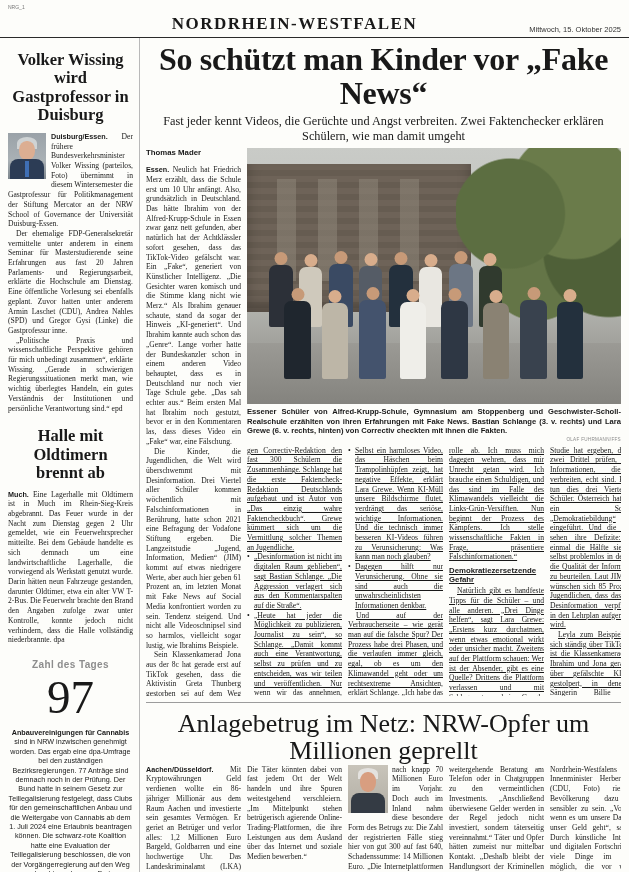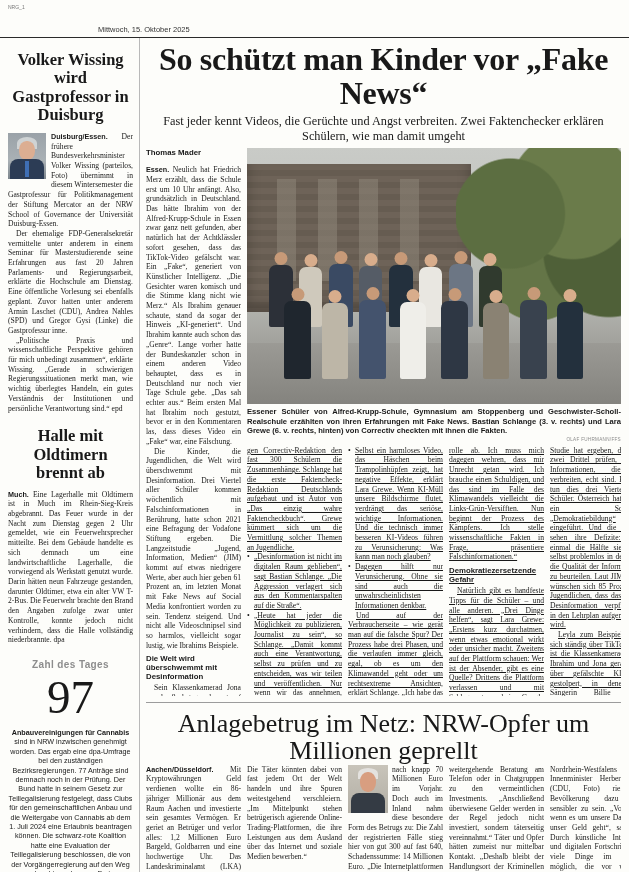--- a/index.html
+++ b/index.html
@@ -13,21 +13,21 @@
   .page { width:629px; height:872px; overflow:hidden; position:relative; }
 
   
   .masthead {
     height:38px; display:grid; grid-template-columns:90px 1fr 130px;
     align-items:end; padding:4px 8px 3px 8px;
     border-bottom:1.5px solid #2a2a2a;
   }
   .edition { font:400 5px "Liberation Sans",sans-serif; color:#777; align-self:start; }
   .section-title { text-align:center; font:700 17px "Liberation Serif",serif; letter-spacing:1.5px; }
-  .page-date { text-align:left; font:400 7.5px "Liberation Sans",sans-serif; color:#333; }
+  .page-date { text-align:right; font:400 7.5px "Liberation Sans",sans-serif; color:#333; }
 
   
   .content { display:flex; }
   .sidebar { width:140px; padding:7px 6px 0 8px; border-right:1px solid #b9b9b9; height:834px; overflow:hidden; }
   .mainarea { flex:1; padding:5px 8px 0 6px; height:834px; overflow:hidden; }
 
   
   .para { font-size:7.6px; line-height:9.7px; text-align:justify; text-indent:8px; }
   .para.t-lead, .para:first-child { text-indent:0; }
   .lead { font:700 7.2px "Liberation Sans",sans-serif; }
@@ -133,20 +133,21 @@
   .reul-wrap .face { position:absolute; left:12px; top:7px; width:16px; height:20px; border-radius:46%; background:#d89e80; }
   .reul-wrap .suit { position:absolute; left:3px; top:28px; width:34px; height:20px; border-radius:8px 8px 0 0; background:#343b44; }
 </style>
 </head>
 <body>
 
 <div class="page">
 
   <header class="masthead">
     <span class="edition">NRG_1</span>
+    <span class="section-title">NORDRHEIN-WESTFALEN</span>
     <span class="page-date">Mittwoch, 15. Oktober 2025</span>
   </header>
 
   <div class="content">
 
     <aside class="sidebar">
 
       <article class="side-article">
         <h2 class="side-h2">Volker Wissing wird Gastprofessor in Duisburg</h2>
         <div class="wissing-photo">
@@ -186,21 +187,20 @@
         <h1 class="main-h1">So schützt man Kinder vor „Fake News“</h1>
         <p class="main-sub">Fast jeder kennt Videos, die Gerüchte und Angst verbreiten. Zwei Faktenchecker erklären Schülern, wie man damit umgeht</p>
 
         <div class="article-grid">
 
           <div class="col col-first">
             <div class="byline">Thomas Mader</div>
             <div>
                 <p class="para t-lead"><span class="lead">Essen. </span>Neulich hat Friedrich Merz erzählt, dass die Schule erst um 10 Uhr anfängt. Also, grundsätzlich in Deutschland. Das hätte Ibrahim von der Alfred-Krupp-Schule in Essen zwar ganz nett gefunden, aber natürlich hat der Achtklässler sofort gesehen, dass das TikTok-Video gefälscht war. Ein „Fake“, generiert von Künstlicher Intelligenz. „Die Gesichter waren komisch und die Stimme klang nicht wie Merz.“ Als Ibrahim genauer schaute, stand da sogar der Hinweis „KI-generiert“. Und Ibrahim kannte auch schon das „Genre“. Lange vorher hatte der Bundeskanzler schon in einem anderen Video behauptet, dass es in Deutschland nur noch vier Tage Schule gebe. „Das sah echter aus.“ Beim ersten Mal hat Ibrahim noch gestutzt, bevor er in den Kommentaren las, dass dieses Video ein „Fake“ war, eine Fälschung.</p>
                 <p class="para t-p">Die Kinder, die Jugendlichen, die Welt wird überschwemmt mit Desinformation. Drei Viertel aller Schüler kommen wöchentlich mit Falschinformationen in Berührung, hatte schon 2021 eine Befragung der Vodafone Stiftung ergeben. Die Langzeitstudie „Jugend, Information, Medien“ (JIM) kommt auf etwas niedrigere Werte, aber auch hier geben 61 Prozent an, im letzten Monat mit Fake News auf Social Media konfrontiert worden zu sein. Tendenz steigend. Und nicht alle Videoschnipsel sind so harmlos, vielleicht sogar lustig, wie Ibrahims Beispiele.</p>
-                <p class="para t-sub">Die Welt wird überschwemmt mit Desinformation</p>
                 <p class="para t-p">Sein Klassenkamerad Jona aus der 8c hat gerade erst auf TikTok gesehen, dass die Aktivistin Greta Thunberg gestorben sei auf dem Weg nach Gaza auf einem Boot. „Ich habe dann geschaut, ob Tagesschau oder andere Medien darüber berichten. Es stand nirgends.“ Henning aus der 9C des Gymnasiums am Stoppenberg hat auf TikTok gerade New York brennen sehen. „An der Schule schwirren oft Gerüchte herum. Einmal hieß es, Putin wolle Essen in die Luft sprengen. Meistens werden solche Sachen aufgeklärt, manchmal aber nicht.“</p>
               </div>
           </div>
 
           <div class="right-region">
 
             <figure class="main-photo">
               <span class="ph-building"></span>
               <span class="ph-windows"></span>
               <span class="ph-trees"></span>

